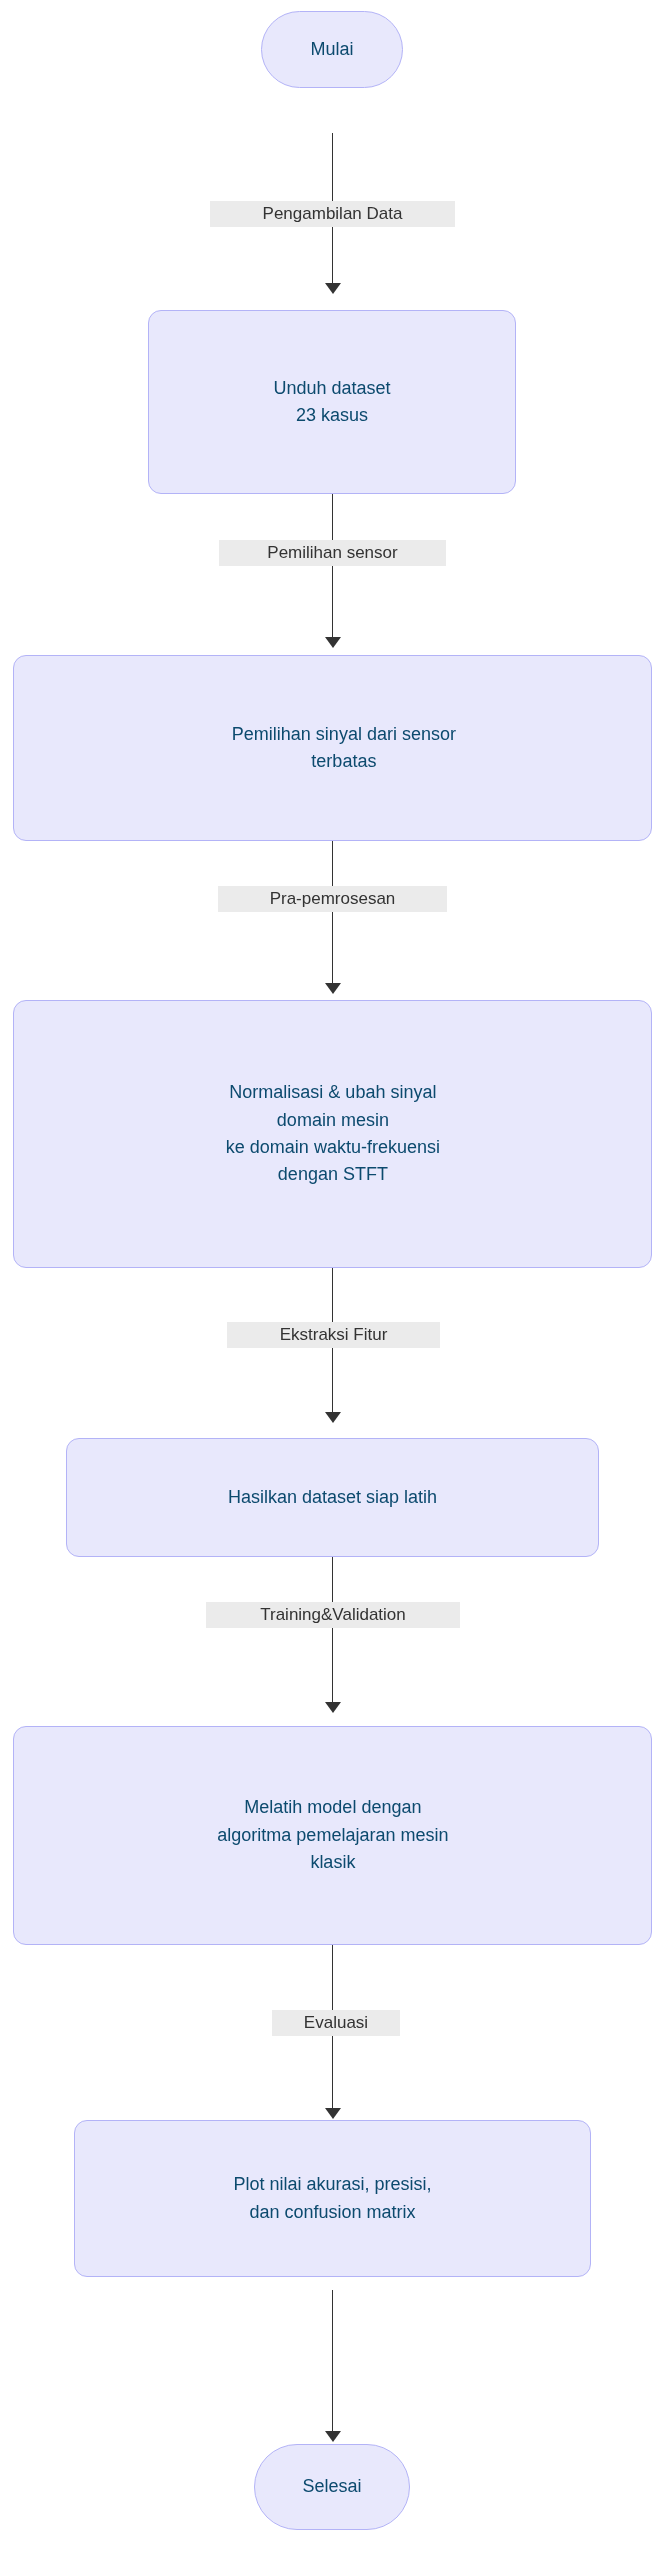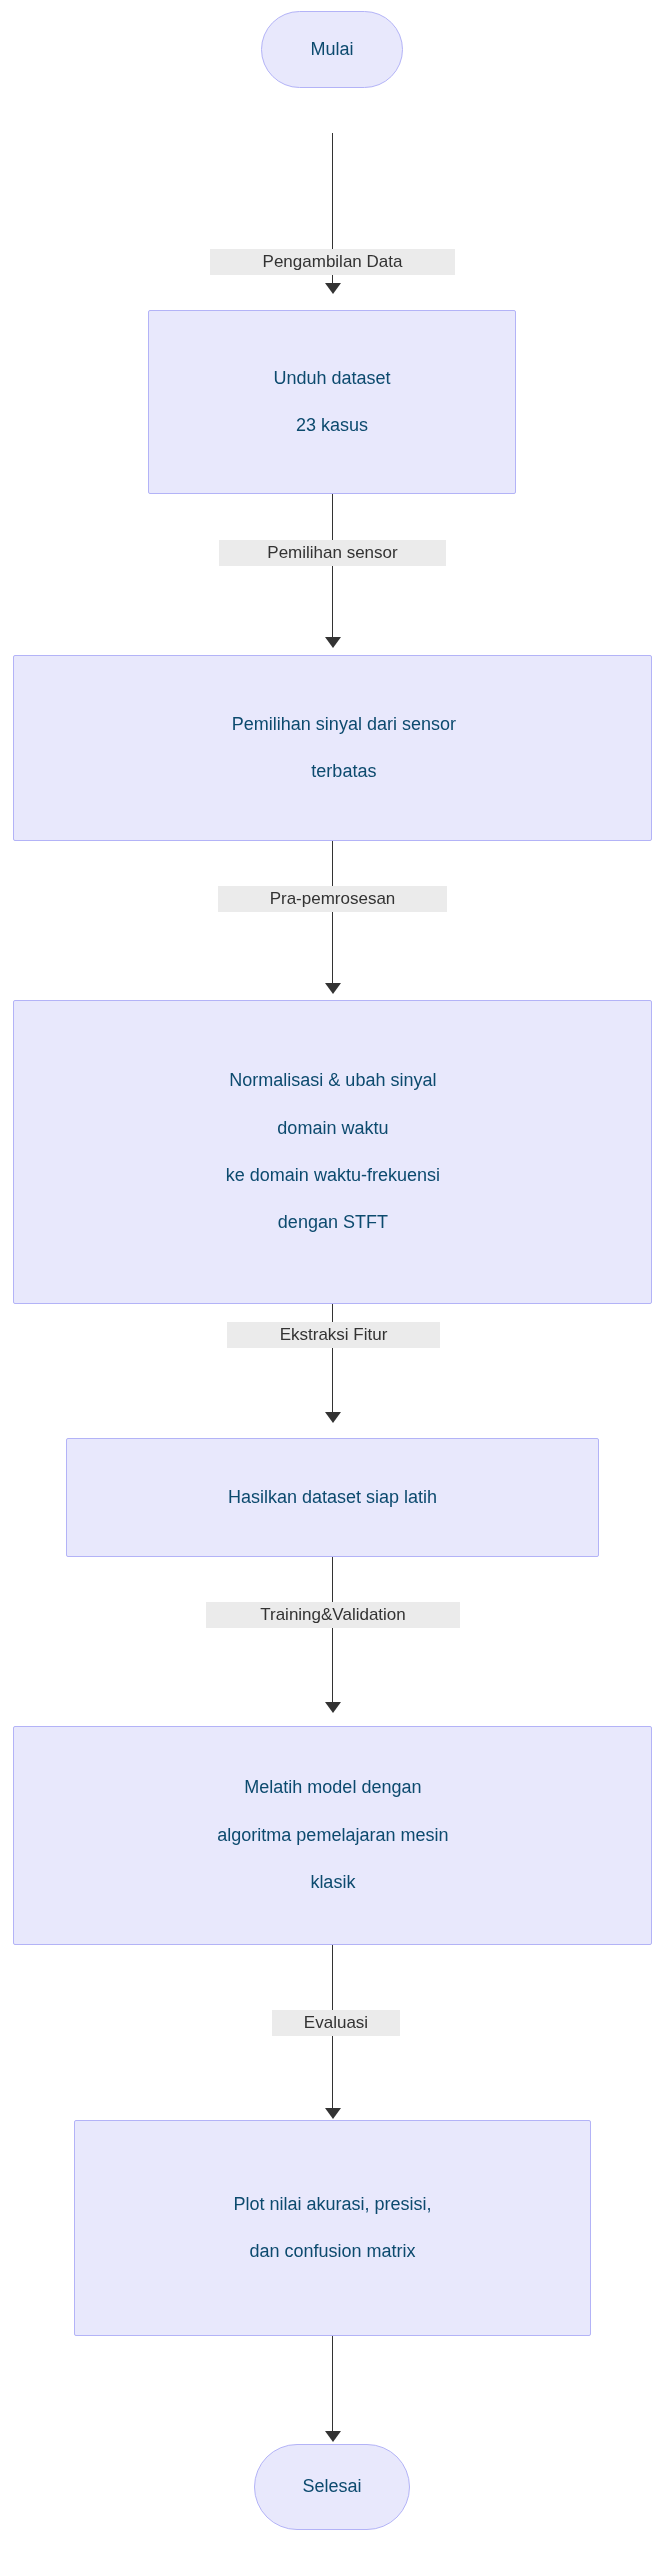--- a/index.html
+++ b/index.html
@@ -29,23 +29,22 @@
     border: 1.3px solid #b3b3f7;
     display: flex;
     flex-direction: column;
     align-items: center;
     justify-content: center;
     text-align: center;
     color: #0c4a6e;
     line-height: 1.52;
   }
   .node.process {
-    border-radius: 2px;
+    border-radius: 13px;
     font-size: 18px;
-    gap: 20px;
   }
   .node.terminator {
     border-radius: 81px;
     font-size: 18px;
   }
   .node .line {
     display: block;
     white-space: nowrap;
   }
 
@@ -77,21 +76,21 @@
     text-align: center;
   }
 </style>
 </head>
 <body>
 
 <div id="flowchart">
 
   <div class="edge-line" style="left:332px; top:133px; height:150px;"></div>
   <div class="arrow-head" style="left:325px; top:283px;"></div>
-  <div class="edge-label" style="left:210px; top:201px; width:245px;margin-top:48px;">Pengambilan Data</div>
+  <div class="edge-label" style="left:210px; top:201px; width:245px;">Pengambilan Data</div>
 
   <div class="edge-line" style="left:332px; top:494px; height:144px;"></div>
   <div class="arrow-head" style="left:325px; top:637px;"></div>
   <div class="edge-label" style="left:219px; top:540px; width:227px;">Pemilihan sensor</div>
 
   <div class="edge-line" style="left:332px; top:841px; height:142px;"></div>
   <div class="arrow-head" style="left:325px; top:983px;"></div>
   <div class="edge-label" style="left:218px; top:886px; width:229px;">Pra-pemrosesan</div>
 
   <div class="edge-line" style="left:332px; top:1268px; height:144px;"></div>
@@ -116,38 +115,38 @@
   <div class="node process" style="left:148px; top:310px; width:368px; height:184px;">
     <span class="line">Unduh dataset</span>
     <span class="line">23 kasus</span>
   </div>
 
   <div class="node process" style="left:13.4px; top:655px; width:639px; height:186px;padding-left:22px;">
     <span class="line">Pemilihan sinyal dari sensor</span>
     <span class="line">terbatas</span>
   </div>
 
-  <div class="node process" style="left:13.4px; top:1000px; width:639px; height:304px;">
+  <div class="node process" style="left:13.4px; top:1000px; width:639px; height:268px;">
     <span class="line">Normalisasi &amp; ubah sinyal</span>
-    <span class="line">domain waktu</span>
+    <span class="line">domain mesin</span>
     <span class="line">ke domain waktu-frekuensi</span>
     <span class="line">dengan STFT</span>
   </div>
 
   <div class="node process" style="left:13.4px; top:1726px; width:639px; height:219px;">
     <span class="line">Melatih model dengan</span>
     <span class="line">algoritma pemelajaran mesin</span>
     <span class="line">klasik</span>
   </div>
 
   <div class="node process" style="left:66px; top:1438px; width:533px; height:119px;">
     <span class="line">Hasilkan dataset siap latih</span>
   </div>
 
-  <div class="node process" style="left:74px; top:2120px; width:517px; height:216px;">
+  <div class="node process" style="left:74px; top:2120px; width:517px; height:157px;">
     <span class="line">Plot nilai akurasi, presisi,</span>
     <span class="line">dan confusion matrix</span>
   </div>
 
   <div class="node terminator" style="left:254px; top:2444px; width:156px; height:86px;">
     <span class="line">Selesai</span>
   </div>
 
 </div>
 

